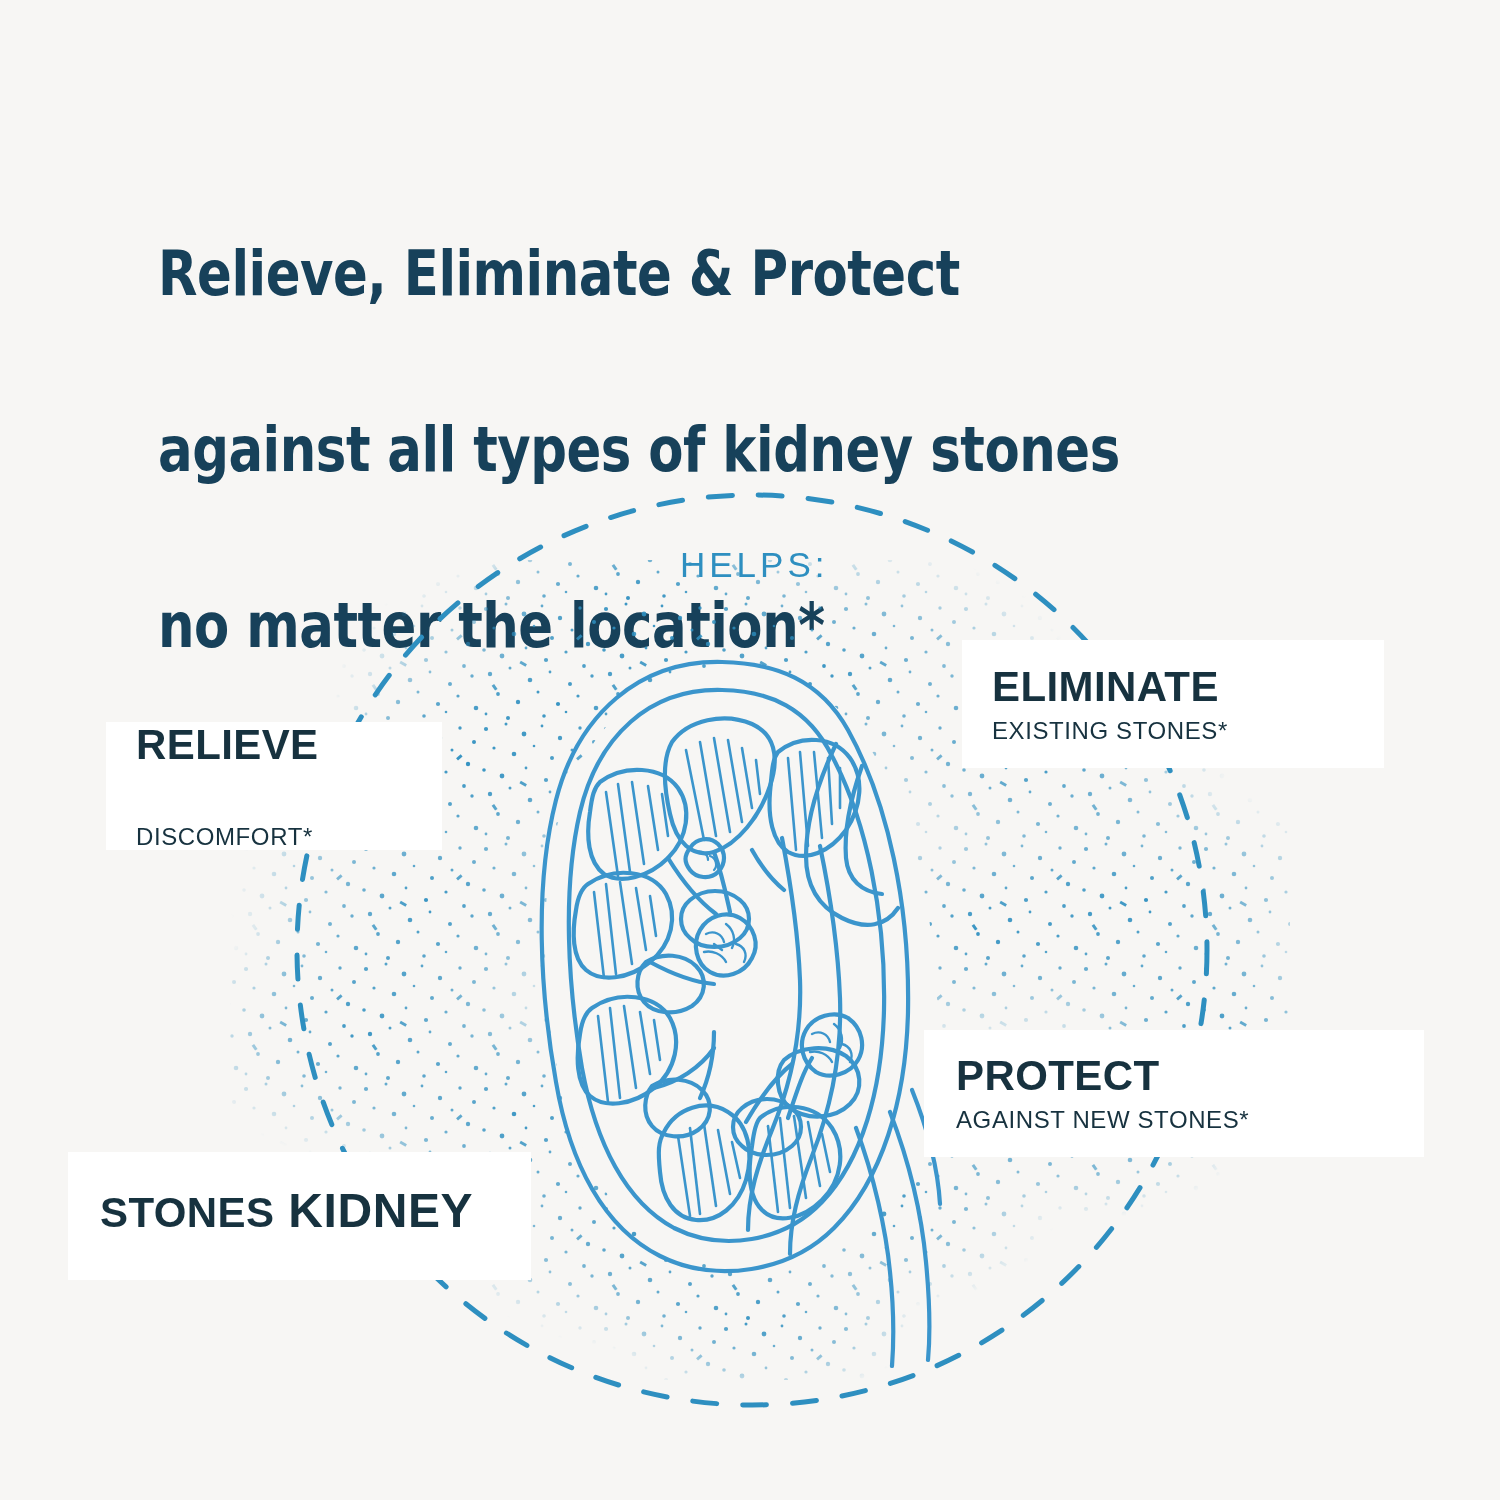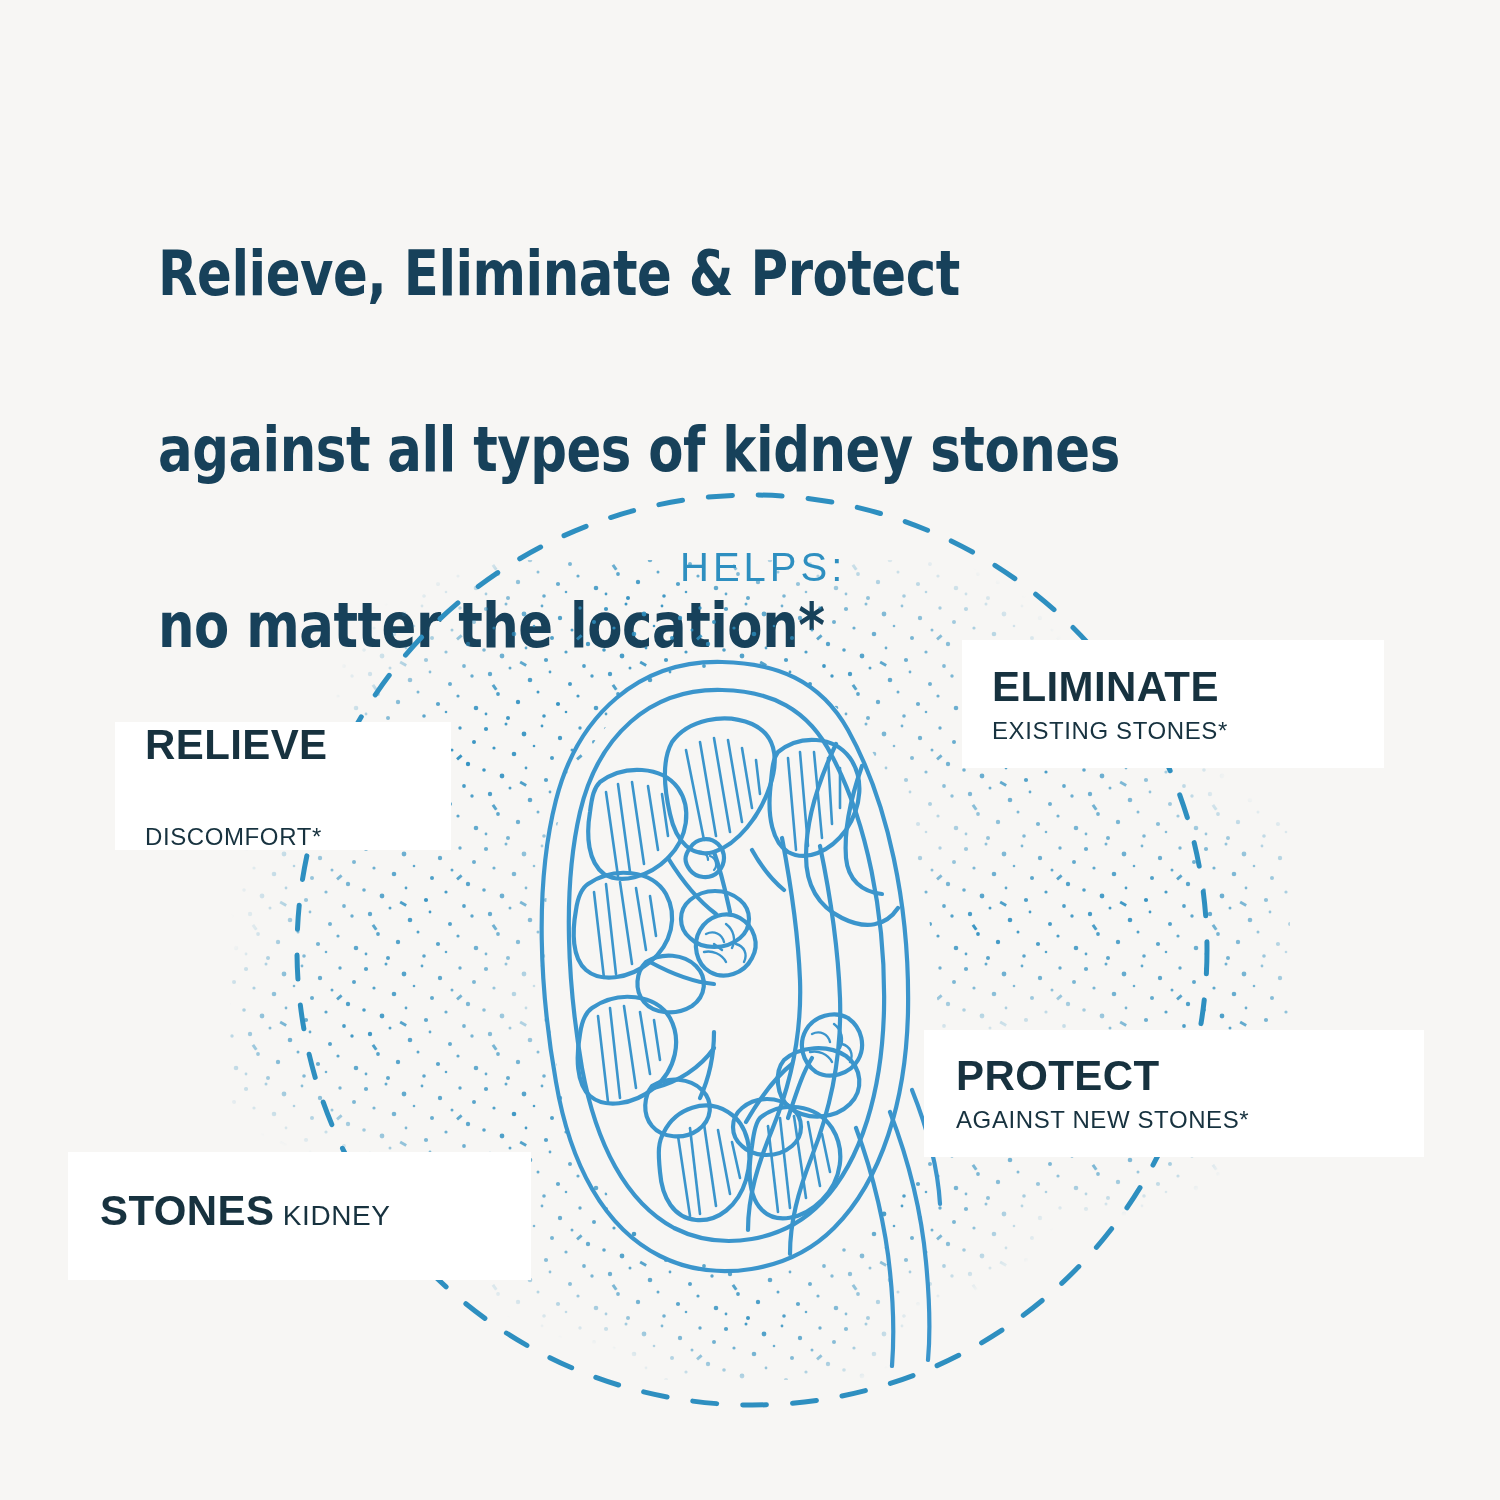--- a/index.html
+++ b/index.html
@@ -46,21 +46,21 @@
     width: 1500px;
     height: 1500px;
   }
   .stage svg { display: block; }
 
   
   .helps-label {
     position: absolute;
     left: 680px;
     top: 545px;
-    font-size: 40px;
+    font-size: 35px;
     letter-spacing: 4px;
     color: #2e8fc0;
     font-family: "Liberation Sans", sans-serif;
     font-weight: 400;
   }
 
   
   .callout {
     position: absolute;
     background: #ffffff;
@@ -82,39 +82,39 @@
   }
   .c-light {
     font-weight: 300;
     font-size: 24px;
     letter-spacing: 0.6px;
   }
   .c-line-1 { margin-bottom: 11px; }
 
   
   #callout-relieve {
-    left: 115px; top: 722px; width: 336px; height: 128px;
+    left: 106px; top: 722px; width: 336px; height: 128px;
     padding: 0 0 0 30px;
     gap: 48px;
   }
   #callout-eliminate {
     left: 962px; top: 640px; width: 422px; height: 128px;
     padding: 0 0 0 30px;
   }
   #callout-protect {
     left: 924px; top: 1030px; width: 500px; height: 127px;
     padding: 0 0 0 32px;
   }
   #callout-support {
     left: 68px; top: 1152px; width: 463px; height: 128px;
     padding: 0 0 0 32px;
   }
   
   .mix-strong { font-weight: 700; font-size: 42px; letter-spacing: 0.4px; }
-  .mix-light  { font-weight: 400; font-size: 28px; letter-spacing: 0.6px; margin-top: 17px; }
+  .mix-light  { font-weight: 700; font-size: 48px; letter-spacing: 0.6px; margin-top: 17px; }
 </style>
 </head>
 <body>
 
 <div class="page">
 
   <div class="headline">
     <span class="hl-line">Relieve, Eliminate &amp; Protect</span>
     <span class="hl-line">against all types of kidney stones</span>
     <span class="hl-line">no matter the location*</span>

